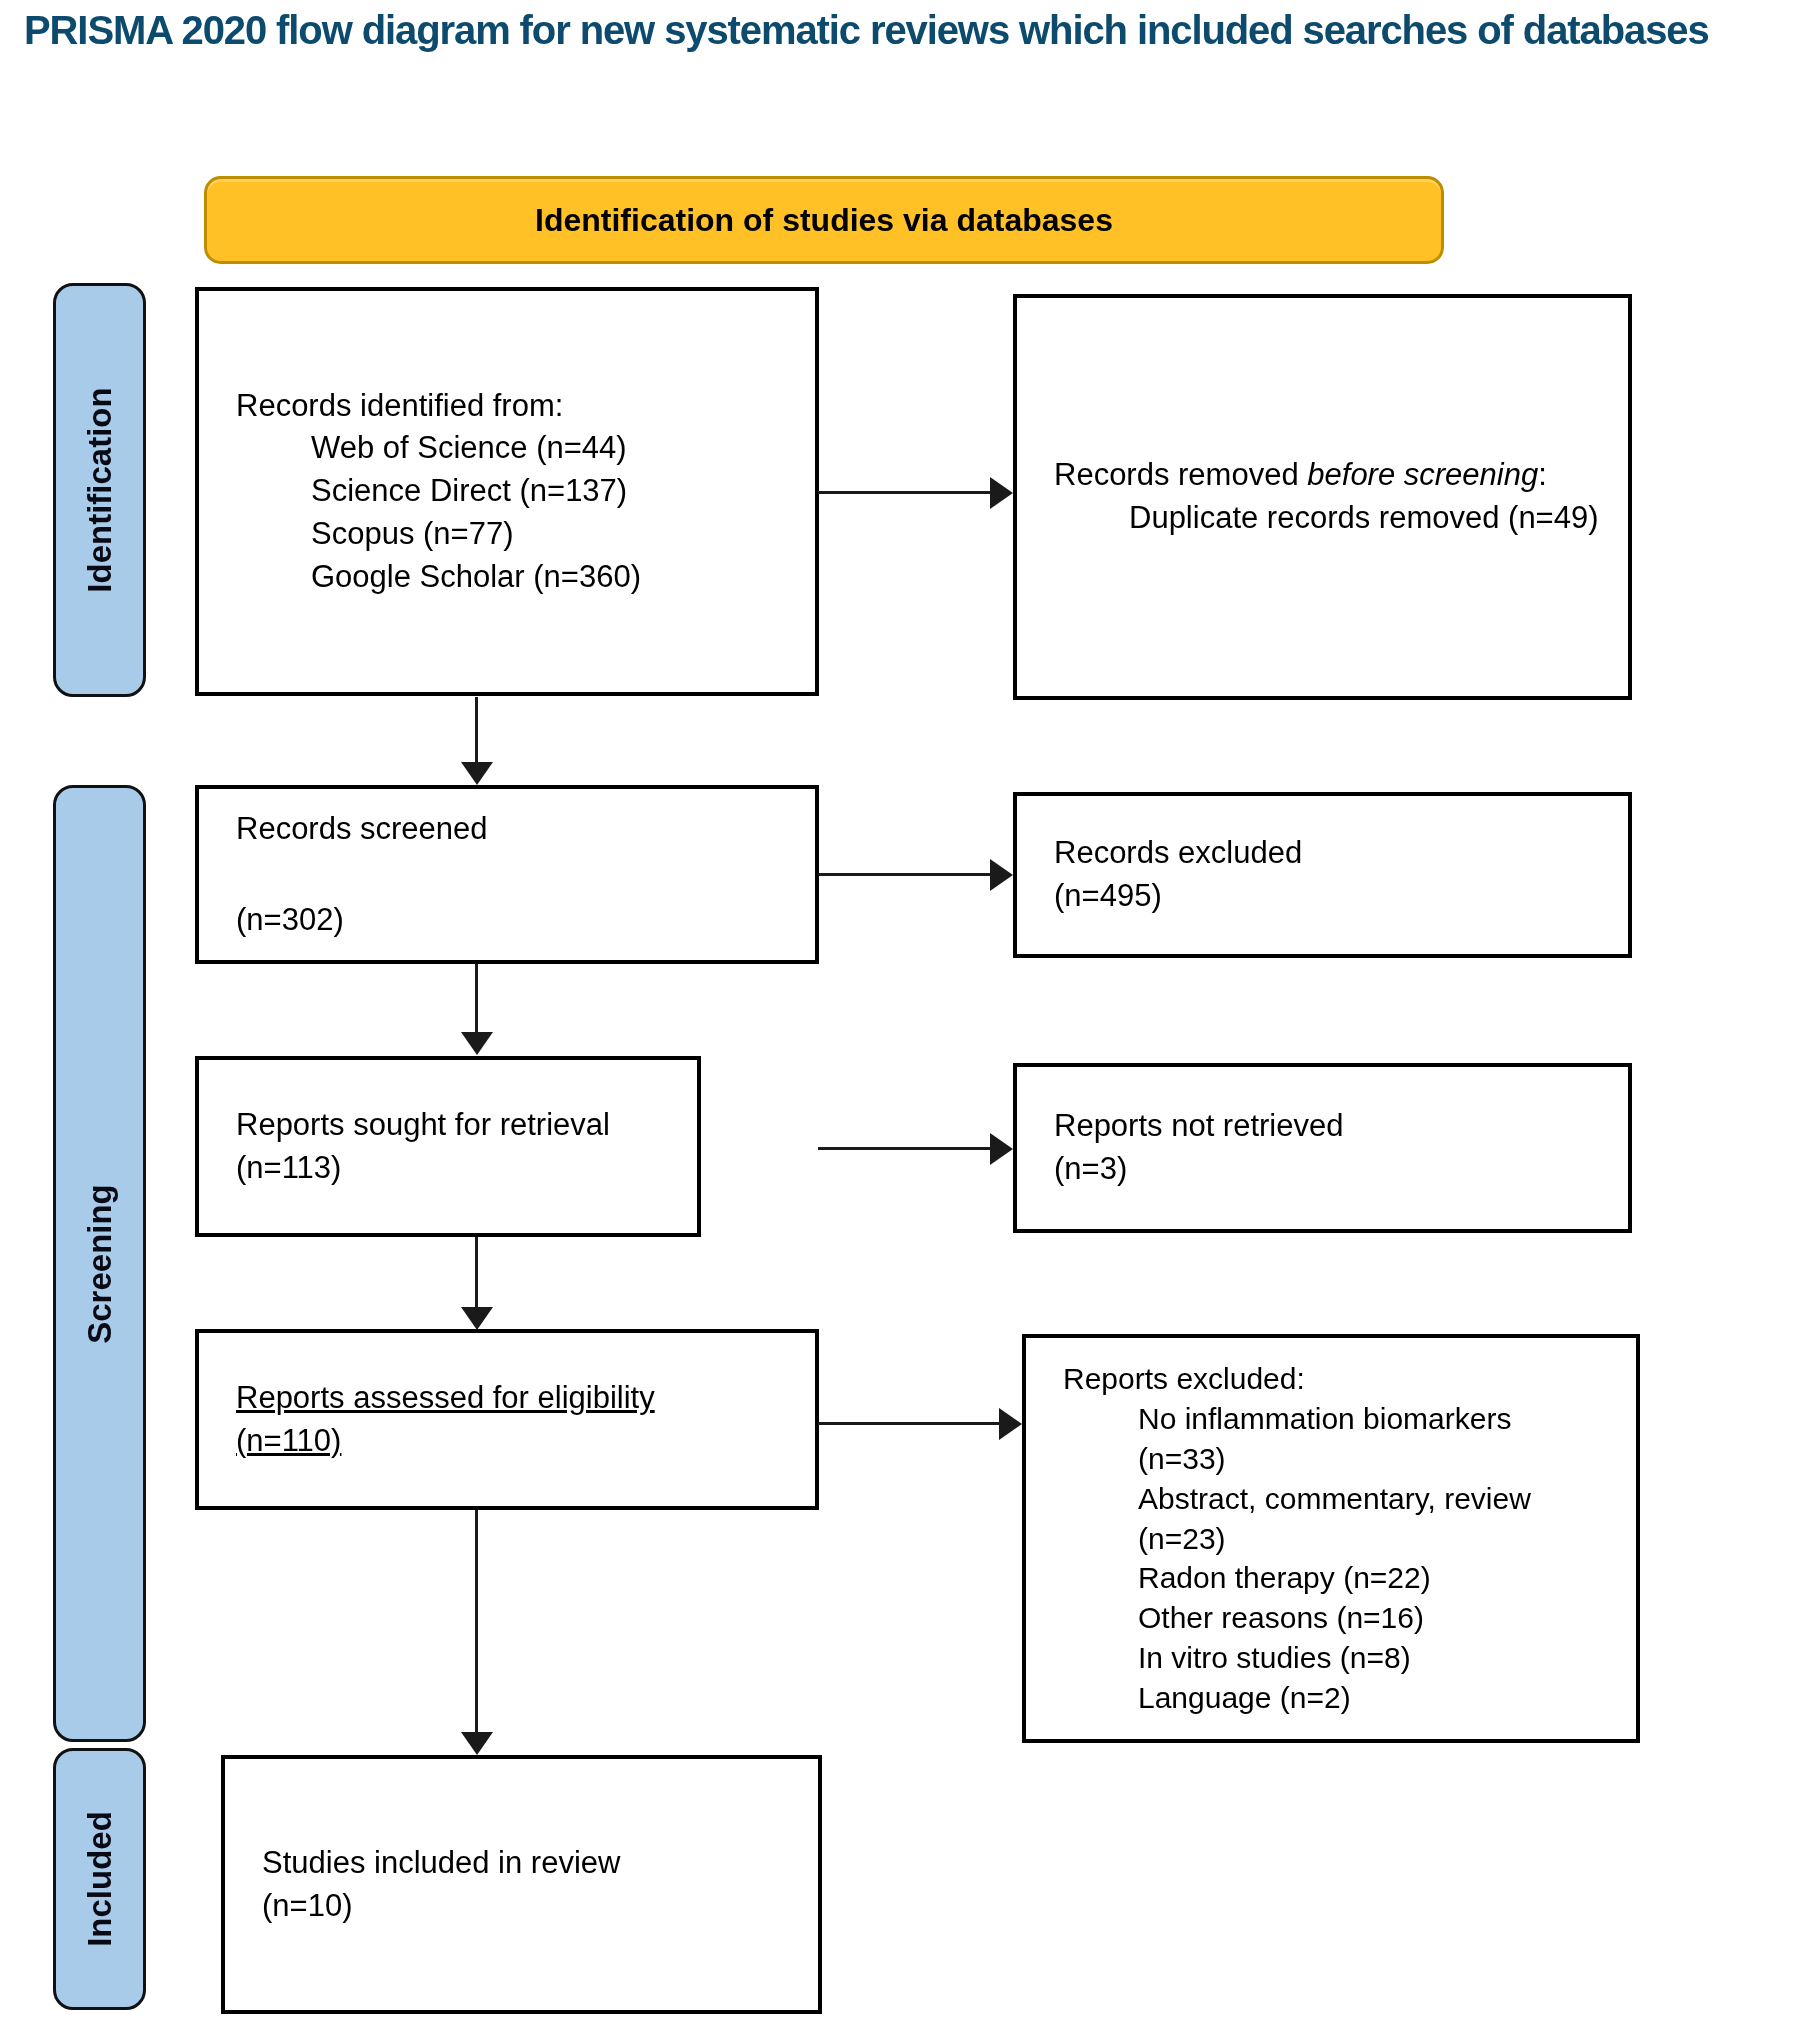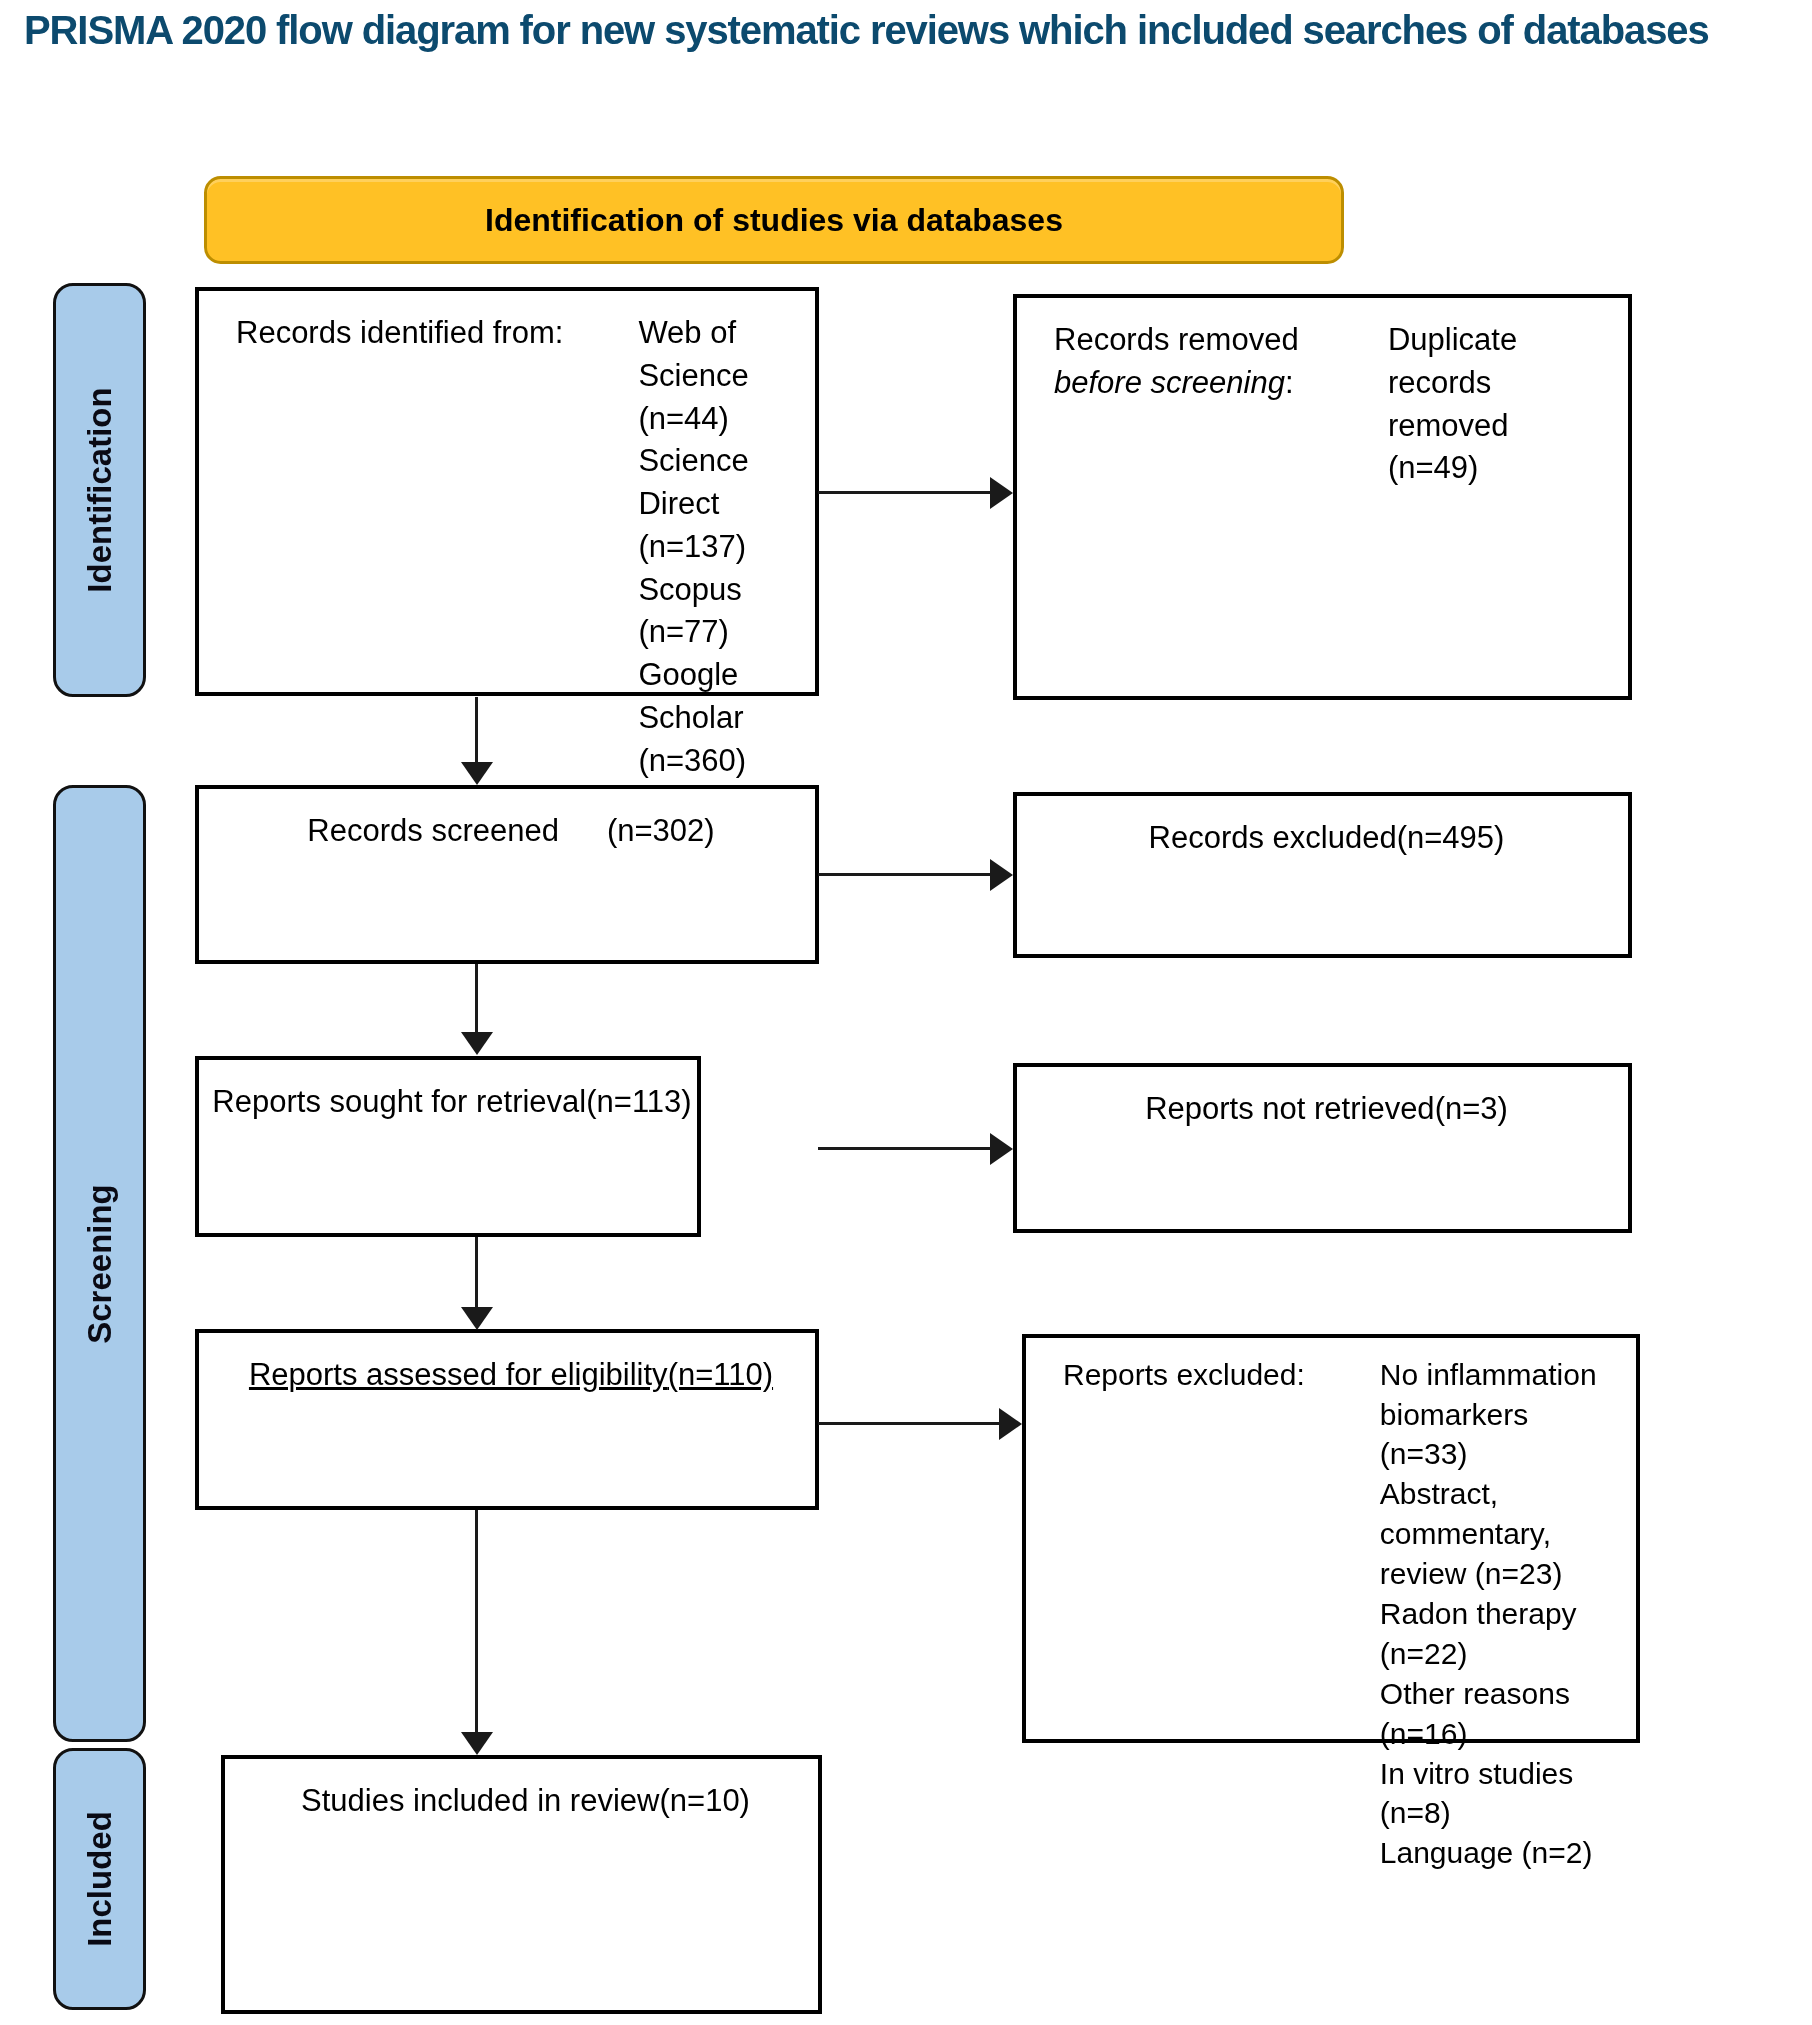--- a/index.html
+++ b/index.html
@@ -15,21 +15,21 @@
     position: absolute;
     left: 24px; top: 7.6px; width: 1792px;
     font-size: 40px;
     font-weight: bold;
     letter-spacing: -1.1px;
     color: #0c4a6e;
     white-space: nowrap;
   }
   .banner {
     position: absolute;
-    left: 204px; top: 176px; width: 1140px; height: 88px;
+    left: 204px; top: 176px; width: 1240px; height: 88px;
     background: var(--banner-fill, #FFC125);
     border: 3px solid var(--banner-border, #BD8E00);
     border-radius: 16.7px;
     box-sizing: border-box;
     display: flex; align-items: center; justify-content: center;
     font-size: 32px; font-weight: bold;
     box-shadow: inset 0 3px 0 rgba(255,255,255,0.25);
   }
   .stage {
     position: absolute;
@@ -46,21 +46,21 @@
     white-space: nowrap;
     font-size: 33px;
     font-weight: bold;
     color: #0a0a14;
   }
   .box {
     position: absolute;
     background: #ffffff;
     border: 4.6px solid #000000;
     box-sizing: border-box;
-    display: flex; justify-content: center;
+    display: flex; flex-direction: column; justify-content: center;
     padding: 21px 29px 21px 37px;
     font-size: 31px;
     line-height: 1.38;
   }
   .bhead { white-space: nowrap; }
   .bitem { margin-left: 75px; }
   .bline { white-space: nowrap; }
   .arrow-v {
     position: absolute;
     width: 3px;

